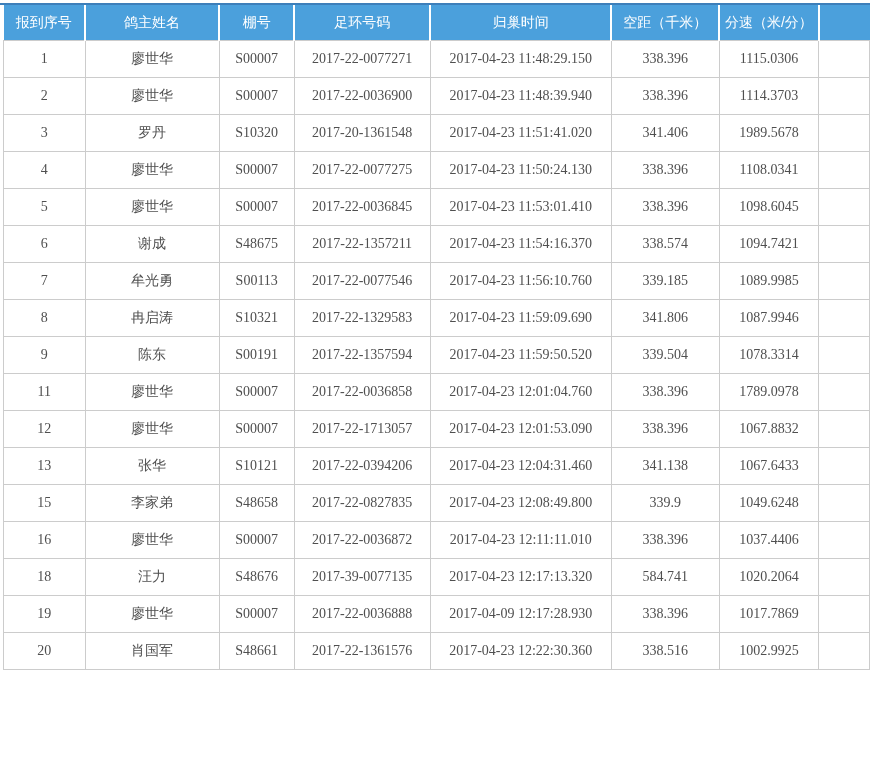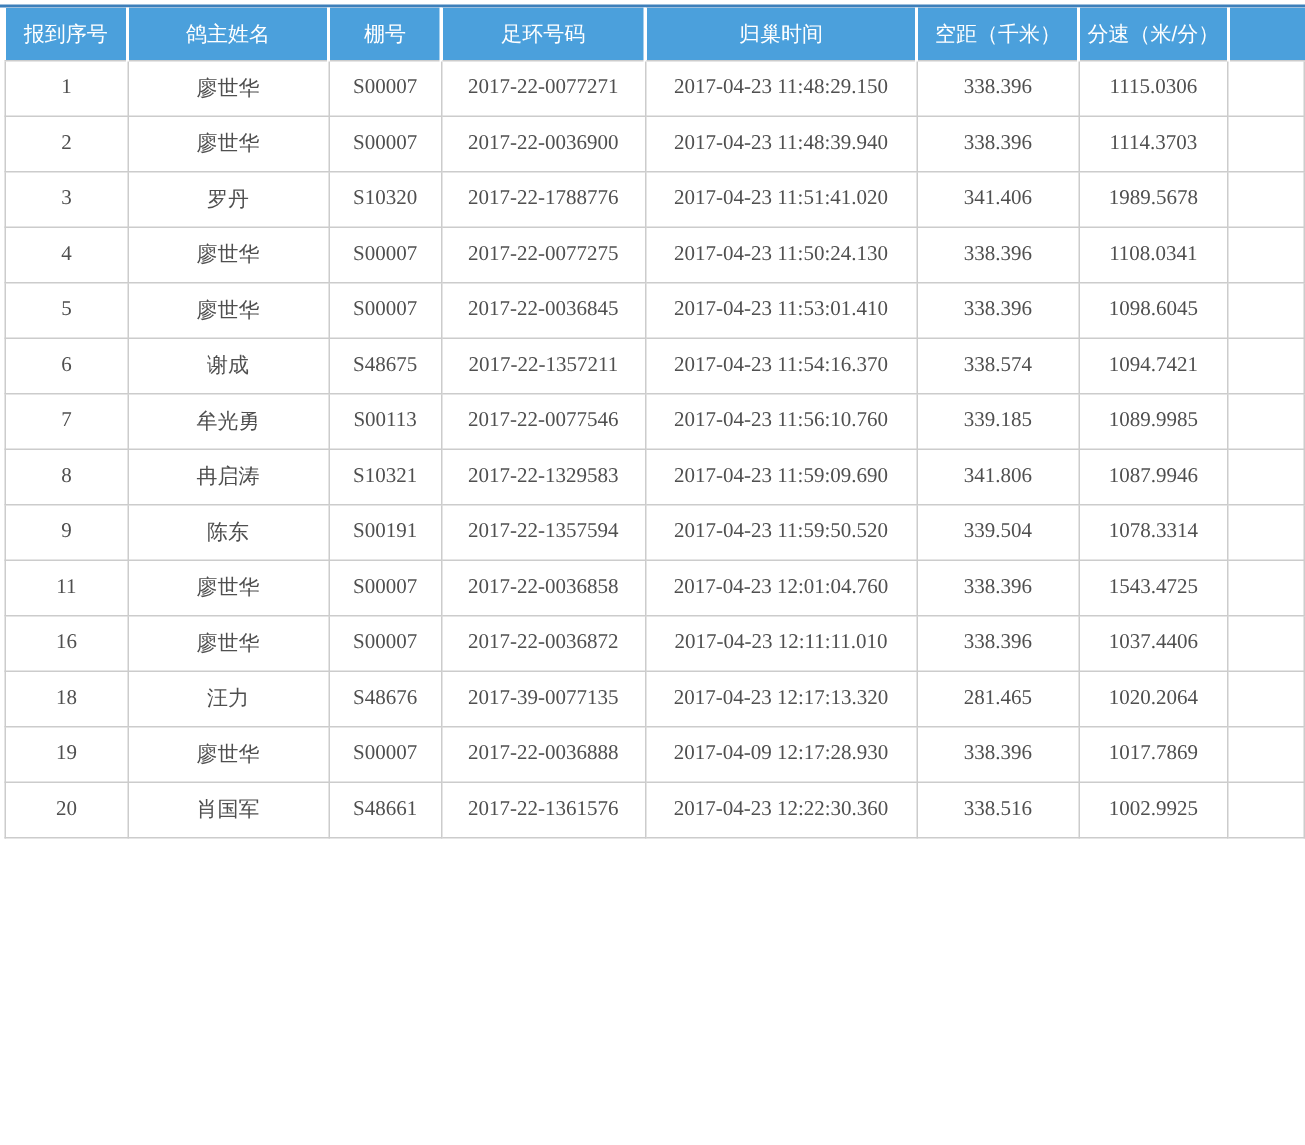--- a/index.html
+++ b/index.html
@@ -96,21 +96,21 @@
           <td>2017-22-0036900</td>
           <td>2017-04-23 11:48:39.940</td>
           <td>338.396</td>
           <td>1114.3703</td>
           <td></td>
         </tr>
         <tr>
           <td>3</td>
           <td>罗丹</td>
           <td>S10320</td>
-          <td>2017-22-1788776</td>
+          <td>2017-20-1361548</td>
           <td>2017-04-23 11:51:41.020</td>
           <td>341.406</td>
           <td>1989.5678</td>
           <td></td>
         </tr>
         <tr>
           <td>4</td>
           <td>廖世华</td>
           <td>S00007</td>
           <td>2017-22-0077275</td>
@@ -169,40 +169,70 @@
           <td>1078.3314</td>
           <td></td>
         </tr>
         <tr>
           <td>11</td>
           <td>廖世华</td>
           <td>S00007</td>
           <td>2017-22-0036858</td>
           <td>2017-04-23 12:01:04.760</td>
           <td>338.396</td>
-          <td>1543.4725</td>
+          <td>1789.0978</td>
+          <td></td>
+        </tr>
+        <tr>
+          <td>12</td>
+          <td>廖世华</td>
+          <td>S00007</td>
+          <td>2017-22-1713057</td>
+          <td>2017-04-23 12:01:53.090</td>
+          <td>338.396</td>
+          <td>1067.8832</td>
+          <td></td>
+        </tr>
+        <tr>
+          <td>13</td>
+          <td>张华</td>
+          <td>S10121</td>
+          <td>2017-22-0394206</td>
+          <td>2017-04-23 12:04:31.460</td>
+          <td>341.138</td>
+          <td>1067.6433</td>
+          <td></td>
+        </tr>
+        <tr>
+          <td>15</td>
+          <td>李家弟</td>
+          <td>S48658</td>
+          <td>2017-22-0827835</td>
+          <td>2017-04-23 12:08:49.800</td>
+          <td>339.9</td>
+          <td>1049.6248</td>
           <td></td>
         </tr>
         <tr>
           <td>16</td>
           <td>廖世华</td>
           <td>S00007</td>
           <td>2017-22-0036872</td>
           <td>2017-04-23 12:11:11.010</td>
           <td>338.396</td>
           <td>1037.4406</td>
           <td></td>
         </tr>
         <tr>
           <td>18</td>
           <td>汪力</td>
           <td>S48676</td>
           <td>2017-39-0077135</td>
           <td>2017-04-23 12:17:13.320</td>
-          <td>281.465</td>
+          <td>584.741</td>
           <td>1020.2064</td>
           <td></td>
         </tr>
         <tr>
           <td>19</td>
           <td>廖世华</td>
           <td>S00007</td>
           <td>2017-22-0036888</td>
           <td>2017-04-09 12:17:28.930</td>
           <td>338.396</td>

